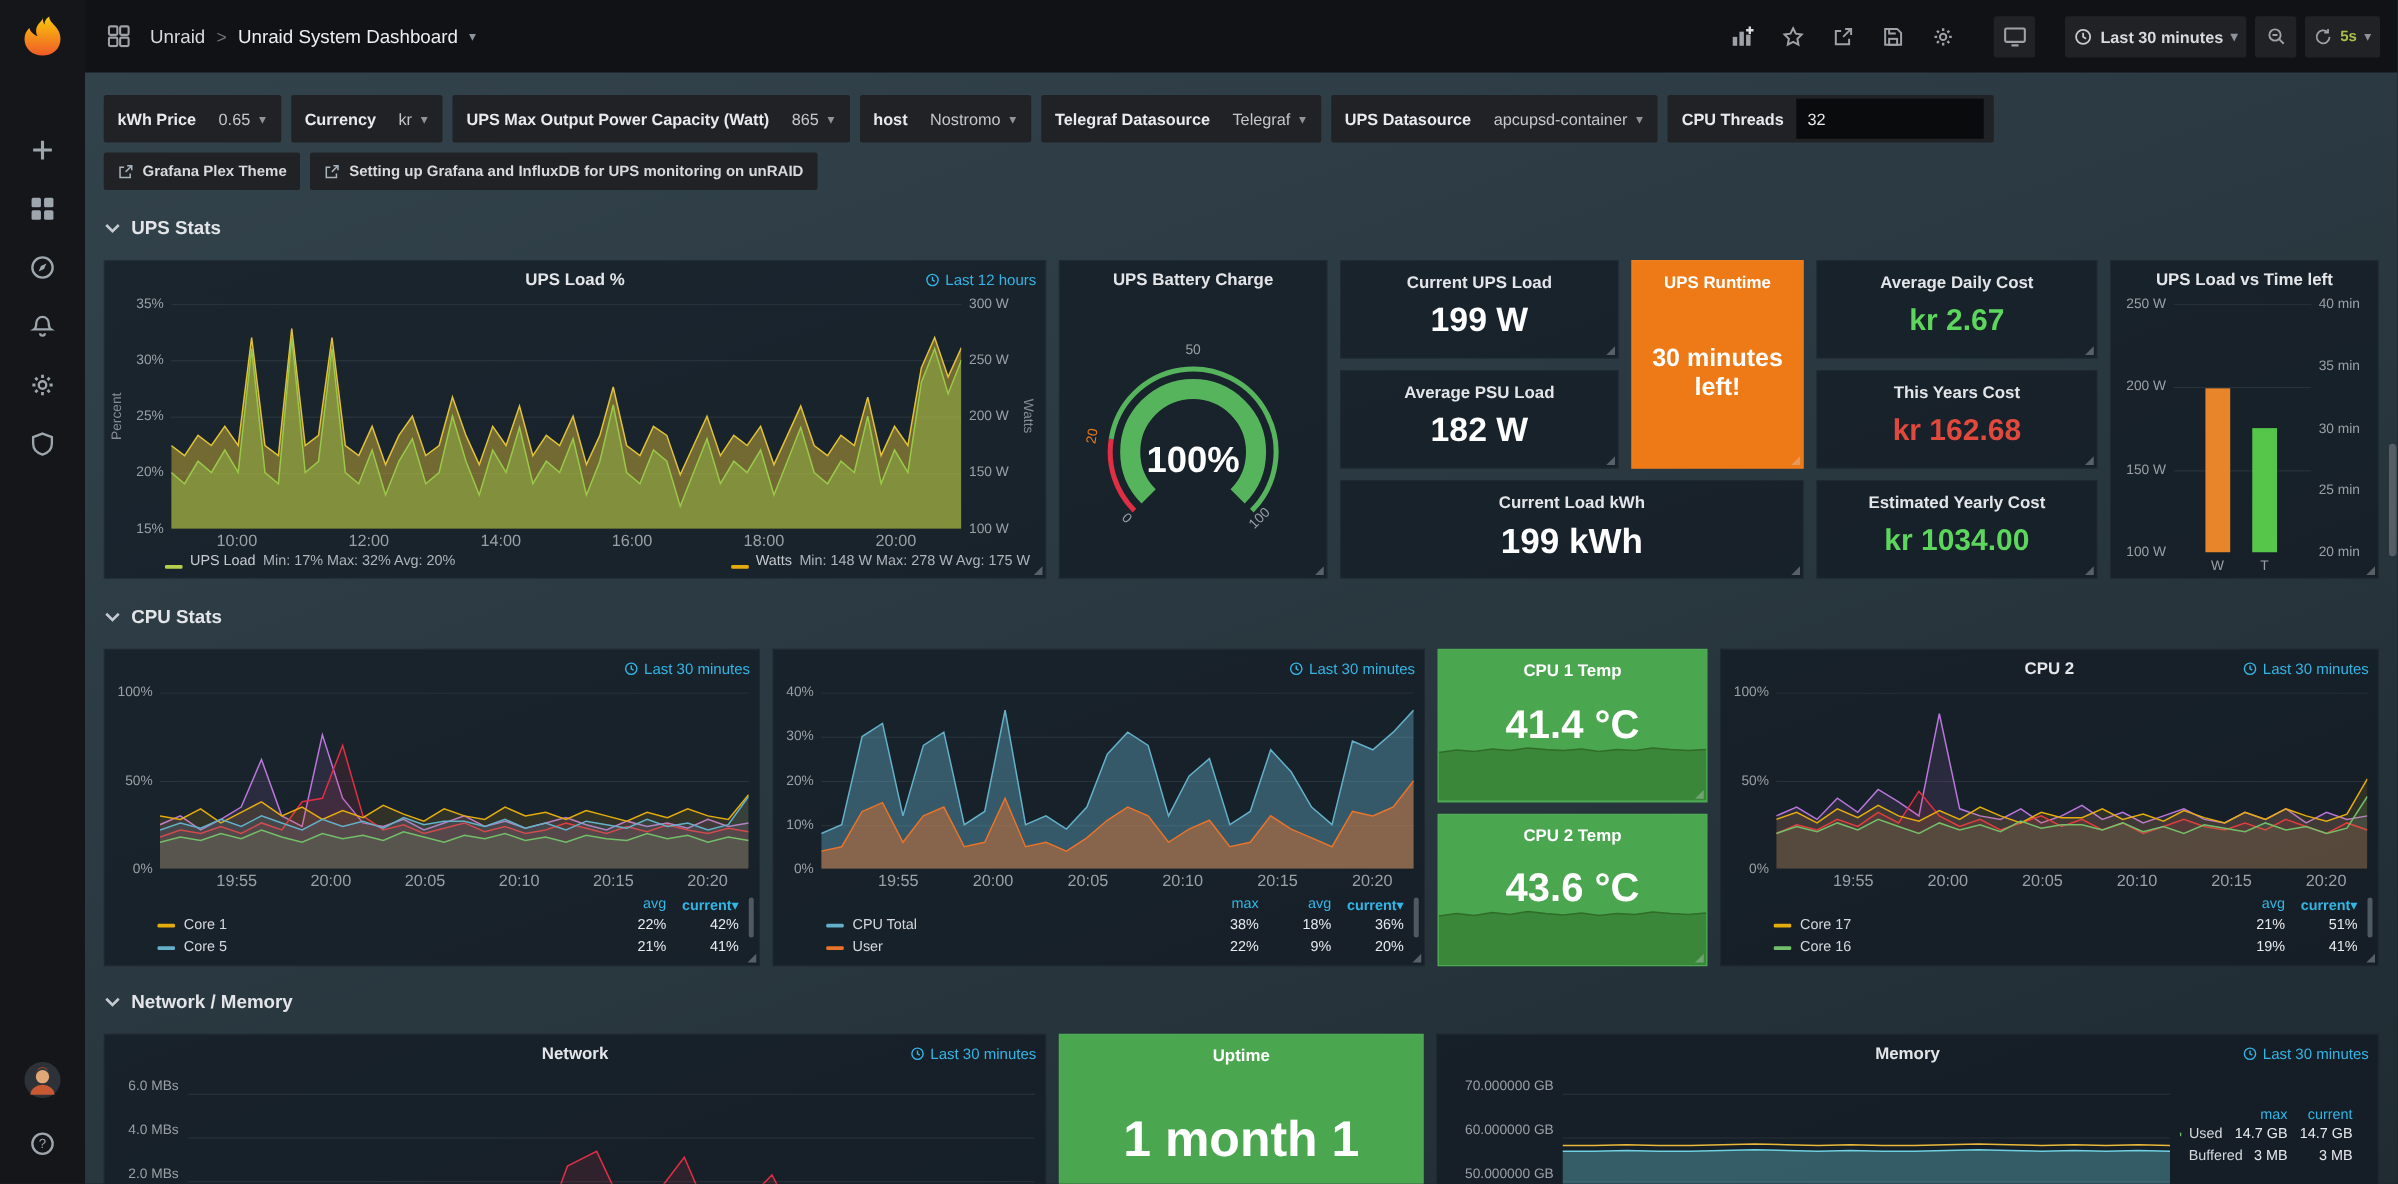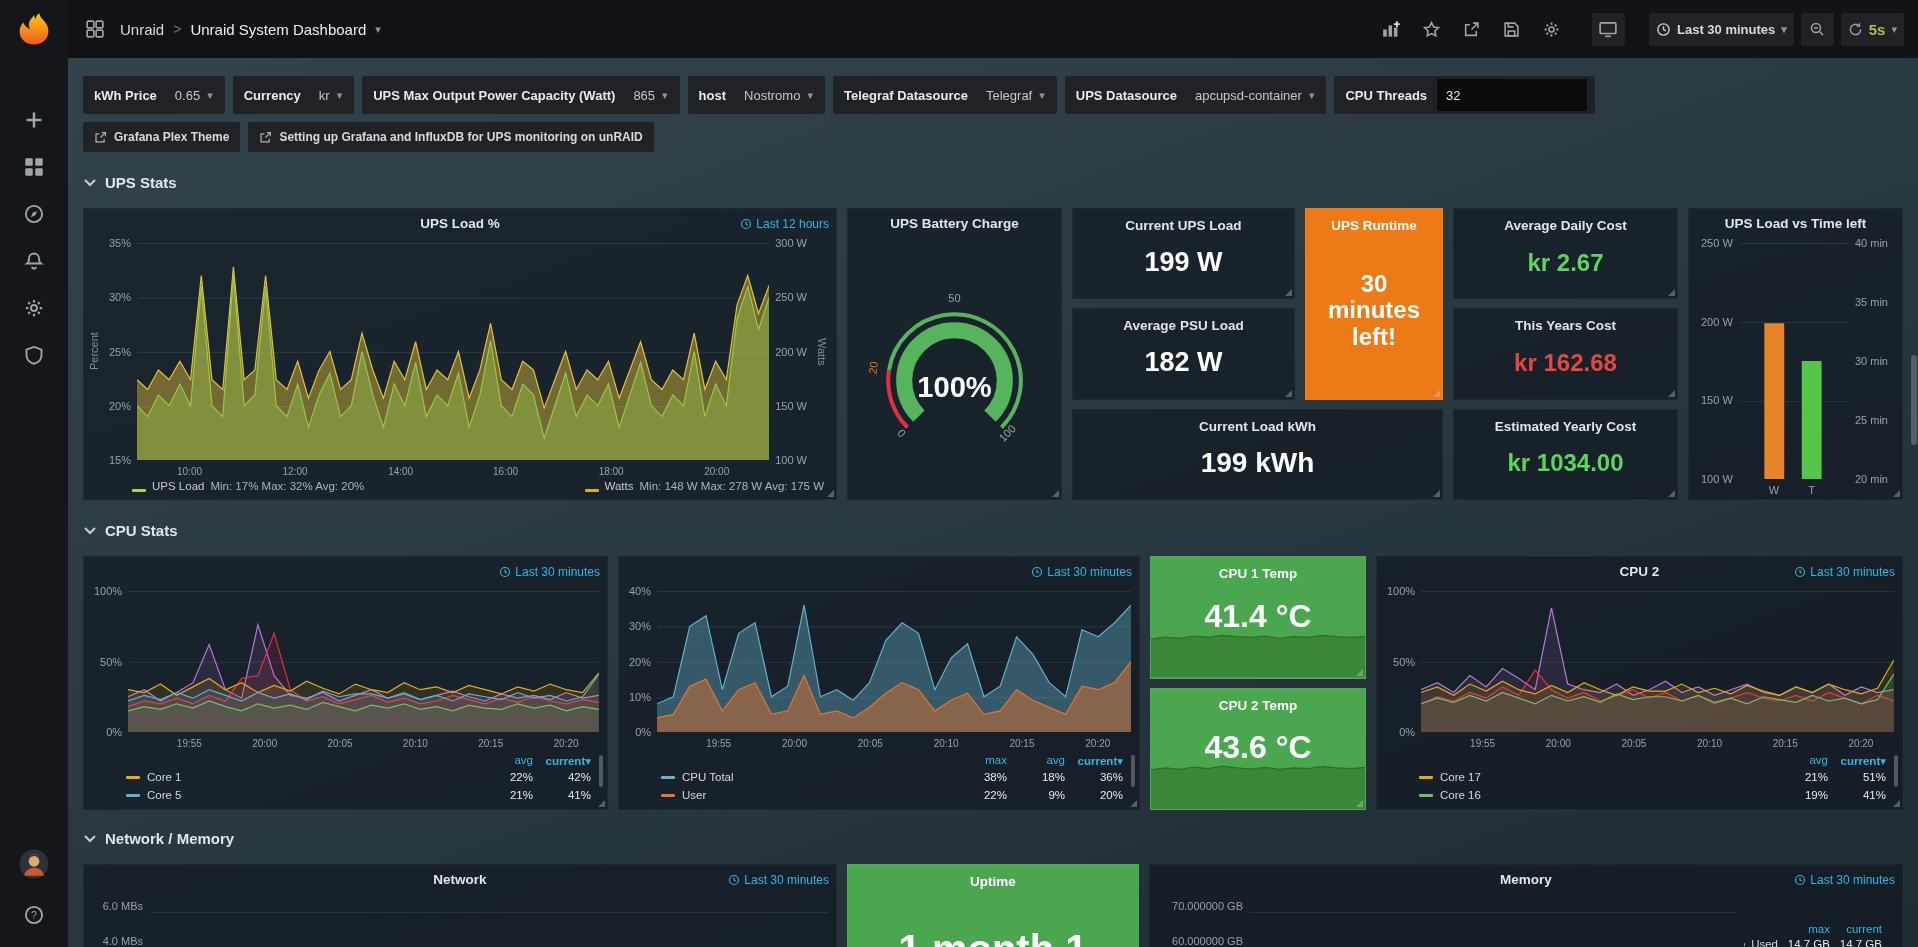--- a/index.html
+++ b/index.html
@@ -24,40 +24,40 @@
   .crumb { color:#d8d9da; font-size:15px; }
   .crumb-sep { color:#6f767d; font-size:14px; }
   .crumb.title { color:#eceff1; }
   .caret { color:#8e949b; font-size:11px; }
   .nav-right { margin-left:auto; display:flex; align-items:center; gap:7px; }
   .nav-btn { height:33px; min-width:33px; border:none; border-radius:2px; background:transparent; display:flex; align-items:center; justify-content:center; gap:6px; cursor:pointer; padding:0 7px; }
   .nav-btn svg { stroke:#9da1a8; fill:none; stroke-width:1.5; }
   .nav-btn.boxed { background:#202226; }
   .nav-btn.timepicker { background:#202226; color:#d8d9da; font-size:13px; font-weight:700; }
   .nav-btn.timepicker svg { stroke:#c7cbd1; }
-  .refresh-val { color:#a8c04a; font-size:15px; font-weight:700; }
+  .refresh-val { color:#a8c04a; font-size:12px; font-weight:700; }
   .nav-sep { width:10px; }
 
   
   .dashboard { flex:1; padding:18px 15px 0 15px; min-height:0; }
   .submenu { display:flex; flex-wrap:wrap; gap:8px; }
   .var-pill { display:flex; align-items:center; background:#202226; border-radius:2px; height:38px; padding:0 4px 0 11px; }
   .var-label { color:#e8eaec; font-size:13px; font-weight:700; padding-right:10px; white-space:nowrap; }
   .var-value { display:flex; align-items:center; gap:7px; color:#c3c7cc; font-size:13px; padding:0 8px; height:38px; cursor:pointer; white-space:nowrap; }
   .var-input { width:150px; height:32px; margin-right:4px; background:#0a0b0d; border:none; color:#e8eaec; font-size:13px; padding:0 9px; font-family:"Liberation Sans",sans-serif; }
   .links-row { display:flex; gap:8px; margin-top:8px; }
   .dash-link { display:flex; align-items:center; gap:7px; background:#202226; border-radius:2px; height:30px; padding:0 11px; color:#d8d9da; font-size:12px; font-weight:700; text-decoration:none; cursor:pointer; }
   .dash-link svg { stroke:#a7b3bd; fill:none; stroke-width:1.5; }
 
   .section-header { display:flex; align-items:center; gap:8px; height:27px; margin-top:17px; margin-bottom:12px; cursor:pointer; }
   .section-header svg { stroke:#c7cbd1; fill:none; stroke-width:2; }
   .section-title { color:#e3e5e8; font-size:15px; font-weight:700; }
 
   .row { display:flex; gap:10px; }
-  .row-ups { height:292px; }
+  .row-ups { height:255px; }
   .row-cpu { height:254px; margin-top:1px; }
   .row-net { height:200px; }
 
   
   .panel { position:relative; background:rgba(15,23,32,0.66); border:1px solid rgba(255,255,255,0.035);
            display:flex; flex-direction:column; overflow:hidden; }
   .panel::after { content:""; position:absolute; right:2px; bottom:2px;
     border-left:7px solid transparent; border-bottom:7px solid rgba(210,215,220,0.35); }
   .panel-header { position:relative; height:28px; flex:0 0 28px; cursor:pointer; }
   .panel-title { position:absolute; left:0; right:0; top:7px; text-align:center; font-size:13.5px; font-weight:700; color:#e3e5e8; }
@@ -69,21 +69,21 @@
   .axis-title.right { transform:none; }
   .y-axis { display:flex; flex-direction:column; justify-content:space-between; font-size:11px; color:#9aa0a6; padding:0 6px; margin:-6px 0; white-space:nowrap; }
   .y-axis.left { align-items:flex-end; }
   .y-axis.right { align-items:flex-start; }
   .plot { position:relative; flex:1; min-width:0; }
   .plot svg.chart { position:absolute; inset:0; width:100%; height:100%; }
   .grid-2 { background-image:linear-gradient(to bottom, rgba(205,215,225,0.10) 1px, transparent 1px); background-size:100% 50.2%; }
   .grid-4 { background-image:linear-gradient(to bottom, rgba(205,215,225,0.10) 1px, transparent 1px); background-size:100% 25.1%; }
   .grid-3 { background-image:linear-gradient(to bottom, rgba(205,215,225,0.10) 1px, transparent 1px); background-size:100% 33.5%; }
   .grid-net { background-image:linear-gradient(to bottom, rgba(205,215,225,0.10) 1px, transparent 1px); background-size:100% 35px; background-position:0 13px; }
-  .x-ticks span { position:absolute; bottom:-17px; transform:translateX(-50%); font-size:10px; color:#9aa0a6; white-space:nowrap; }
+  .x-ticks span { position:absolute; bottom:-17px; transform:translateX(-50%); font-size:13px; color:#9aa0a6; white-space:nowrap; }
 
   .legend-ups { display:flex; justify-content:space-between; padding:0 12px 7px 48px; font-size:11.5px; color:#c7cbd1; }
   .legend-item { display:flex; align-items:flex-end; gap:6px; }
   .dash { width:14px; height:3px; border-radius:1px; display:inline-block; }
   .legend-name { cursor:pointer; }
   .legend-stats { color:#aeb4ba; }
 
   .legend-table { position:relative; padding:2px 16px 5px 42px; font-size:11.5px; }
   .legend-head { display:flex; justify-content:flex-end; color:#33b5e5; font-weight:400; }
   .legend-head span { width:58px; text-align:right; }
@@ -94,21 +94,21 @@
 
   
   .stats-grid { width:606px; flex:0 0 606px; display:grid; grid-template-columns:223px 138px 225px; grid-template-rows:1fr 1fr 1fr; gap:9px 10px; }
   .stat-panel { display:flex; }
   .stat-title { margin-top:9px; font-size:13.5px; font-weight:700; color:#e3e5e8; text-align:center; }
   .stat-value { flex:1; display:flex; align-items:center; justify-content:center; font-size:27px; font-weight:700; color:#fff; padding-bottom:6px; }
   .stat-cost .stat-value { font-size:24px; }
   .val-green { color:#5cd65c; }
   .val-red { color:#e2493d; }
   .panel-orange { background:#ee7a17; }
-  .panel-orange .stat-value { font-size:24px; line-height:1.12; text-align:center; padding:0 10px 10px; }
+  .panel-orange .stat-value { font-size:20px; line-height:1.12; text-align:center; padding:0 10px 10px; }
   .panel-green { background:#4aa64f; }
   .panel-green .stat-title { color:#fff; }
   .temp-value { flex:1; display:flex; align-items:center; justify-content:center; font-size:32px; font-weight:700; color:#fff; padding-bottom:26px; }
   .spark { position:absolute; left:0; right:0; bottom:0; height:40%; width:100%; }
   .uptime-value { margin-top:38px; text-align:center; font-size:40px; font-weight:700; color:#fff; }
 
   
   .gauge-wrap { flex:1; display:flex; align-items:center; justify-content:center; }
   .gauge-wrap svg { width:201px; height:161px; }
 

